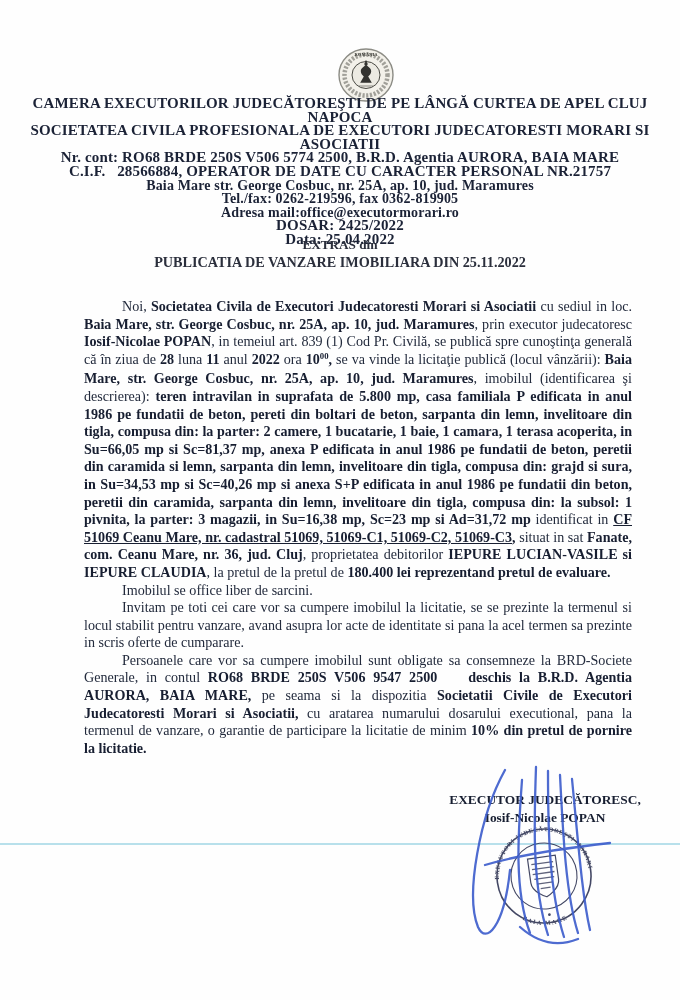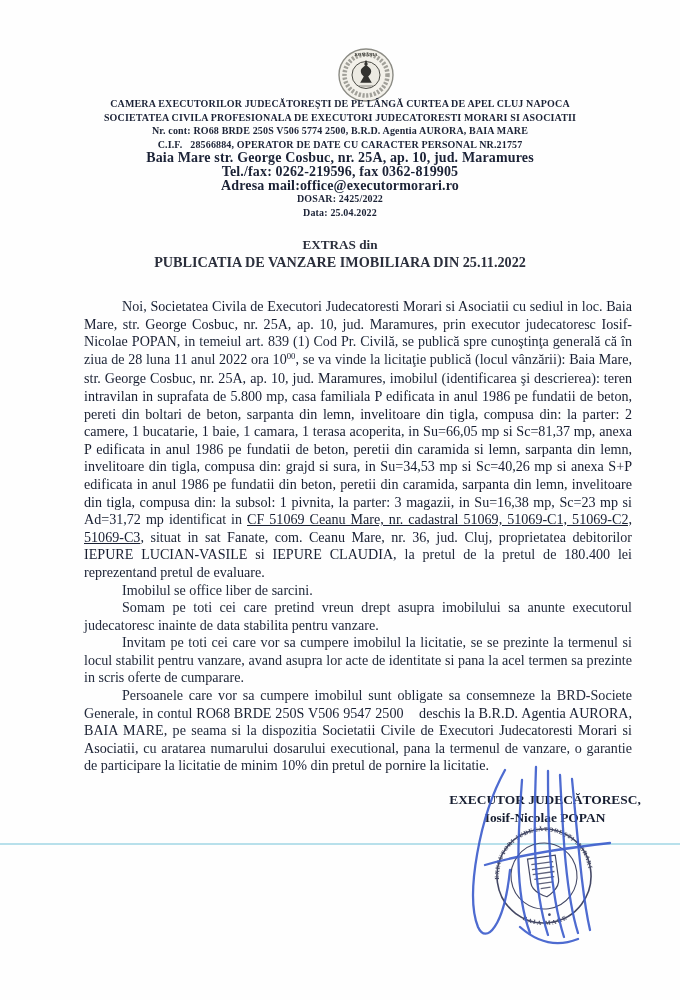--- a/index.html
+++ b/index.html
@@ -2,29 +2,29 @@
 <html><head>
 <meta charset="utf-8">
 <style>
   html,body{margin:0;padding:0;background:#ffffff;}
   .page{
     position:relative;width:680px;height:1000px;margin:0 auto;
     background:#fefefe;overflow:hidden;
     font-family:"Liberation Serif","DejaVu Serif",serif;
     color:#222a3c;
   }
-  .b{font-weight:normal;color:#171e31;}
+  .b{font-weight:bold;color:#171e31;}
   .u{text-decoration:underline;}
   .sup{font-size:.62em;position:relative;top:-.5em;}
 
   .logo-wrap{position:absolute;left:329px;top:45px;width:74px;height:60px;}
 
   .header{position:absolute;left:0;top:97px;width:680px;text-align:center;
     font-weight:bold;color:#1b2236;}
-  .header .hl{font-size:10px;line-height:13.6px;letter-spacing:.15px;}
+  .header .hl{font-size:15px;line-height:13.6px;letter-spacing:.15px;}
   .header .hl.sm{font-size:14px;}
 
   .title{position:absolute;left:0;top:237px;width:680px;text-align:center;
     font-weight:bold;color:#2b2f3c;}
   .title .t1{font-size:13.2px;line-height:16px;}
   .title .t2{font-size:14.2px;line-height:18px;}
 
   .bodytext{position:absolute;left:84px;top:298px;width:548px;
     font-size:14.1px;line-height:17.6px;text-align:justify;}
   .bodytext p{margin:0;text-indent:38px;}
@@ -71,21 +71,20 @@
   </div>
 
   <div class="title">
     <div class="t1">EXTRAS din</div>
     <div class="t2">PUBLICATIA DE VANZARE IMOBILIARA DIN 25.11.2022</div>
   </div>
 
   <div class="bodytext">
     <p><span>Noi, </span><span class="b">Societatea Civila de Executori Judecatoresti Morari si Asociatii</span><span> cu sediul in loc. </span><span class="b">Baia Mare, str. George Cosbuc, nr. 25A, ap. 10, jud. Maramures</span><span>, prin executor judecatoresc </span><span class="b">Iosif-Nicolae POPAN</span><span>, in temeiul art. 839 (1) Cod Pr. Civilă, se publică spre cunoştinţa generală că în ziua de </span><span class="b">28</span><span> luna </span><span class="b">11</span><span> anul </span><span class="b">2022</span><span> ora </span><span class="b">10</span><span class="b sup">00</span><span class="b">,</span><span> se va vinde la licitaţie publică (locul vânzării): </span><span class="b">Baia Mare, str. George Cosbuc, nr. 25A, ap. 10, jud. Maramures</span><span>, imobilul (identificarea şi descrierea): </span><span class="b">teren intravilan in suprafata de 5.800 mp, casa familiala P edificata in anul 1986 pe fundatii de beton, pereti din boltari de beton, sarpanta din lemn, invelitoare din tigla, compusa din: la parter: 2 camere, 1 bucatarie, 1 baie, 1 camara, 1 terasa acoperita, in Su=66,05 mp si Sc=81,37 mp, anexa P edificata in anul 1986 pe fundatii de beton, peretii din caramida si lemn, sarpanta din lemn, invelitoare din tigla, compusa din: grajd si sura, in Su=34,53 mp si Sc=40,26 mp si anexa S+P edificata in anul 1986 pe fundatii din beton, peretii din caramida, sarpanta din lemn, invelitoare din tigla, compusa din: la subsol: 1 pivnita, la parter: 3 magazii, in Su=16,38 mp, Sc=23 mp si Ad=31,72 mp</span><span> identificat in </span><span class="b u">CF 51069 Ceanu Mare, nr. cadastral 51069, 51069-C1, 51069-C2, 51069-C3</span><span class="b">,</span><span> situat in sat </span><span class="b">Fanate, com. Ceanu Mare, nr. 36, jud. Cluj</span><span>, proprietatea debitorilor </span><span class="b">IEPURE LUCIAN-VASILE si IEPURE CLAUDIA</span><span>, la pretul de la pretul de </span><span class="b">180.400 lei reprezentand pretul de evaluare.</span></p>
     <p><span>Imobilul se office liber de sarcini.</span></p>
-    <p><span>Somam pe toti cei care pretind vreun drept asupra imobilului sa anunte executorul judecatoresc inainte de data stabilita pentru vanzare.</span></p>
     <p><span>Invitam pe toti cei care vor sa cumpere imobilul la licitatie, se se prezinte la termenul si locul stabilit pentru vanzare, avand asupra lor acte de identitate si pana la acel termen sa prezinte in scris oferte de cumparare.</span></p>
     <p><span>Persoanele care vor sa cumpere imobilul sunt obligate sa consemneze la BRD-Societe Generale, in contul </span><span class="b">RO68 BRDE 250S V506 9547 2500</span><span class="b">&nbsp;&nbsp;&nbsp; deschis la B.R.D. Agentia AURORA, BAIA MARE,</span><span> pe seama si la dispozitia </span><span class="b">Societatii Civile de Executori Judecatoresti Morari si Asociatii,</span><span> cu aratarea numarului dosarului executional, pana la termenul de vanzare, o garantie de participare la licitatie de minim </span><span class="b">10% din pretul de pornire la licitatie.</span></p>
   </div>
 
   <div class="streak"></div>
 
   <div class="signature">
     <div class="s1">EXECUTOR JUDECĂTORESC,</div>
     <div class="s2">Iosif-Nicolae POPAN</div>
   </div>

